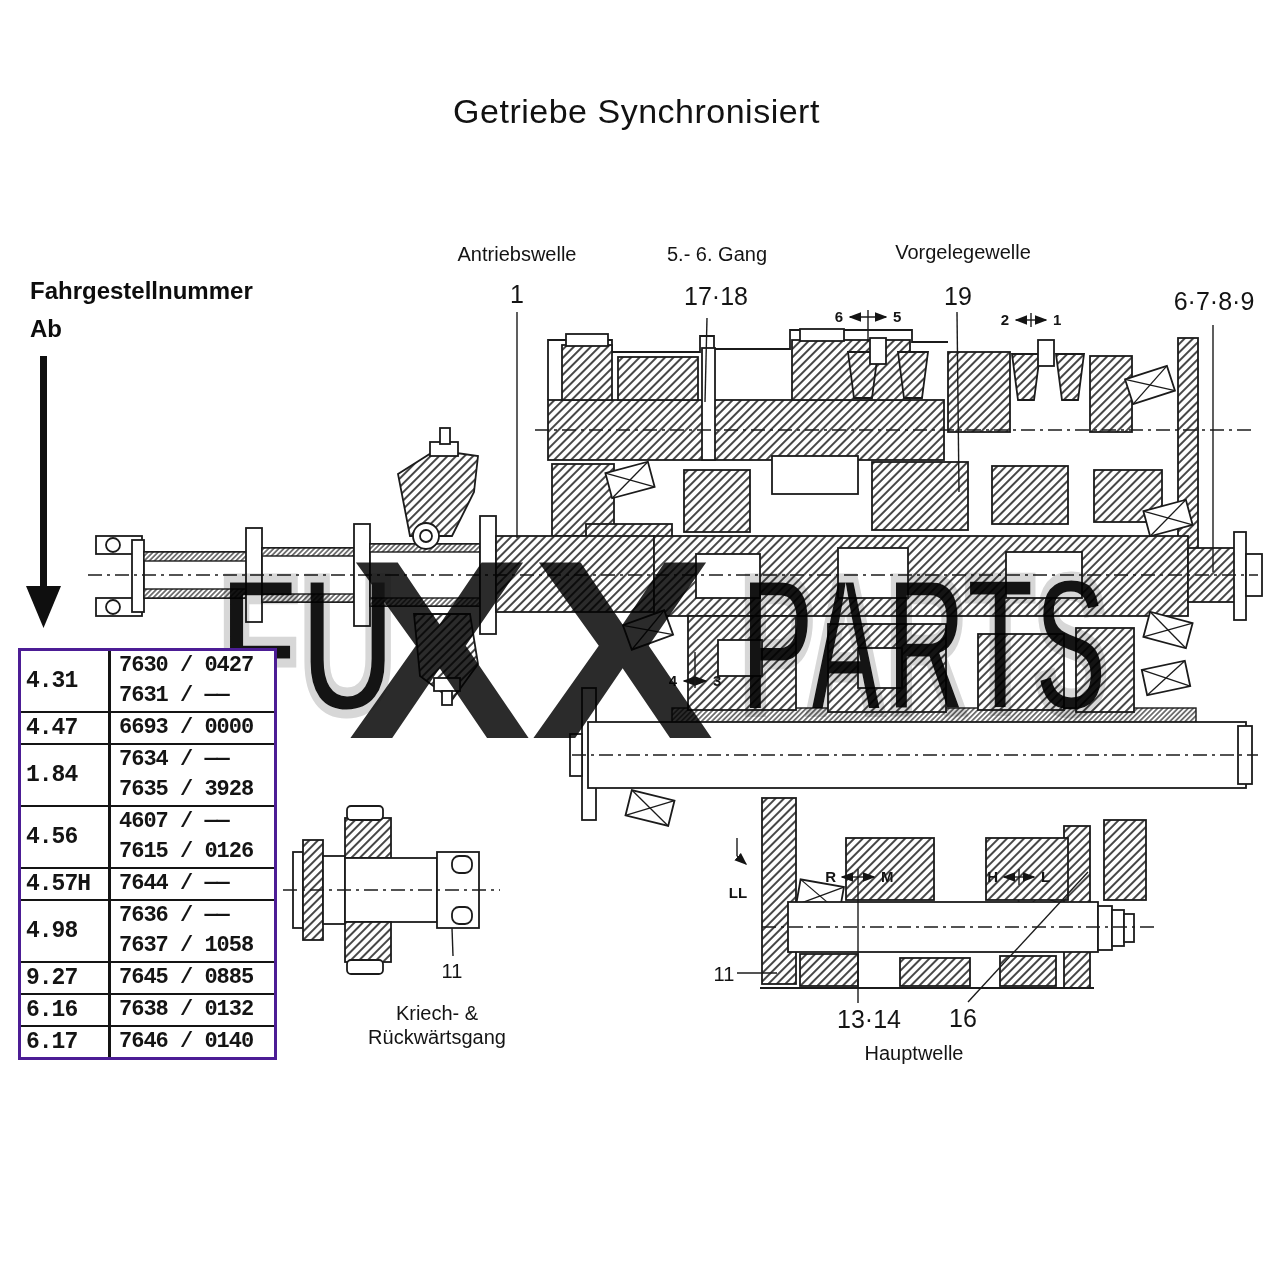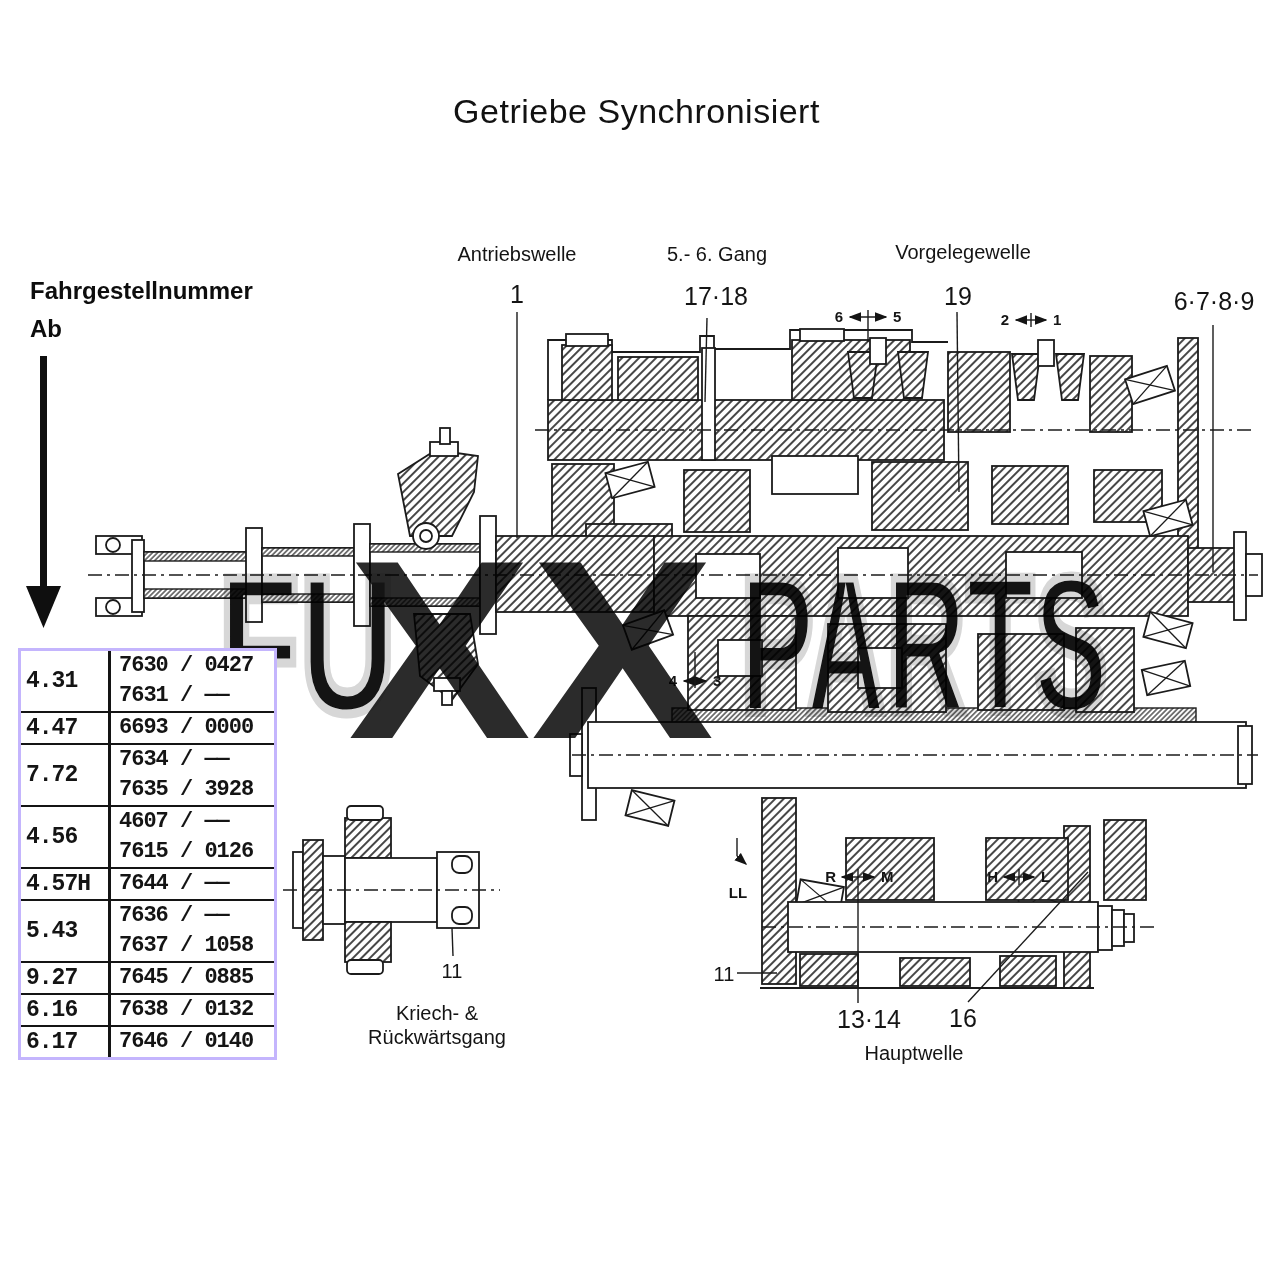--- a/index.html
+++ b/index.html
@@ -3,21 +3,21 @@
 <meta charset="utf-8">
 <style>
   html,body{margin:0;padding:0;background:#ffffff;}
   .page{position:relative;width:1280px;height:1280px;background:#ffffff;overflow:hidden;
         font-family:"Liberation Sans",sans-serif;color:#141414;}
   .title{position:absolute;left:0;right:7px;top:92px;text-align:center;
          font-size:34px;font-weight:400;letter-spacing:0.5px;color:#121212;}
   .ab-note{position:absolute;left:30px;top:272px;font-size:24px;font-weight:700;
            line-height:1.6;color:#0d0d0d;}
   
-  .rtable{position:absolute;left:18px;top:648px;width:253px;border:3px solid #c4b5fd;
+  .rtable{position:absolute;left:18px;top:648px;width:253px;border:3px solid #4c1d95;
           background:#ffffff;z-index:3;}
   .t-row{display:flex;border-top:2.5px solid #141414;}
   .t-row:first-child{border-top:none;}
   .t-ratio{width:82px;border-right:3px solid #141414;
            font-family:"Liberation Mono",monospace;font-weight:700;font-size:23px;
            display:flex;align-items:center;padding-left:5px;letter-spacing:-1px;}
   .t-nums{flex:1;display:flex;flex-direction:column;justify-content:center;}
   .t-line{font-family:"Liberation Mono",monospace;font-weight:700;font-size:22px;
           height:30px;line-height:30px;padding-left:8px;letter-spacing:-1px;white-space:nowrap;}
   
@@ -55,41 +55,41 @@
           <div class="t-line">7631 / ——</div>
         </div>
       </div>
       <div class="t-row">
         <div class="t-ratio">4.47</div>
         <div class="t-nums">
           <div class="t-line">6693 / 0000</div>
         </div>
       </div>
       <div class="t-row">
-        <div class="t-ratio">7.72</div>
+        <div class="t-ratio">1.84</div>
         <div class="t-nums">
           <div class="t-line">7634 / ——</div>
           <div class="t-line">7635 / 3928</div>
         </div>
       </div>
       <div class="t-row">
         <div class="t-ratio">4.56</div>
         <div class="t-nums">
           <div class="t-line">4607 / ——</div>
           <div class="t-line">7615 / 0126</div>
         </div>
       </div>
       <div class="t-row">
         <div class="t-ratio">4.57H</div>
         <div class="t-nums">
           <div class="t-line">7644 / ——</div>
         </div>
       </div>
       <div class="t-row">
-        <div class="t-ratio">5.43</div>
+        <div class="t-ratio">4.98</div>
         <div class="t-nums">
           <div class="t-line">7636 / ——</div>
           <div class="t-line">7637 / 1058</div>
         </div>
       </div>
       <div class="t-row">
         <div class="t-ratio">9.27</div>
         <div class="t-nums">
           <div class="t-line">7645 / 0885</div>
         </div>

